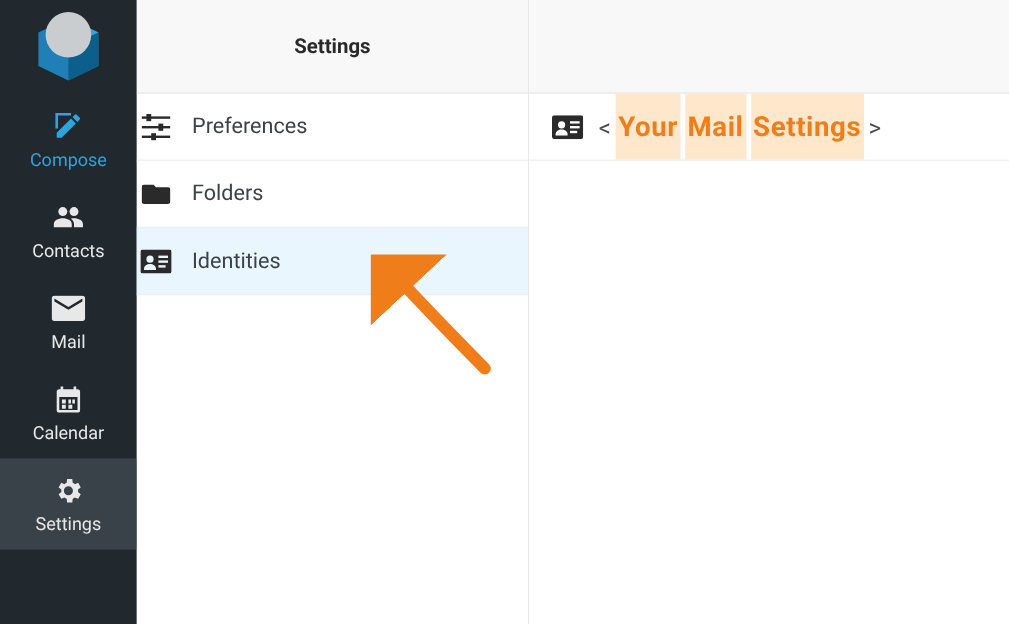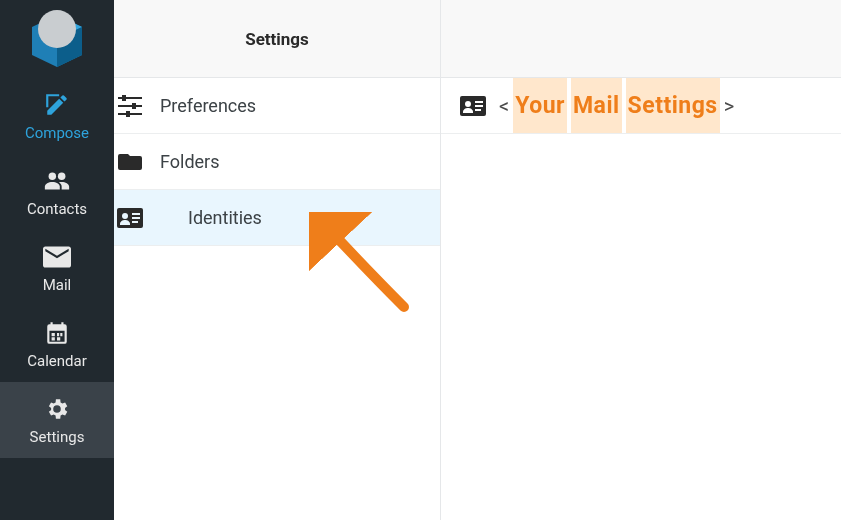--- a/index.html
+++ b/index.html
@@ -204,21 +204,21 @@
 
     <div class="sett-item">
       <span class="sett-icon">
         <svg width="24" height="20" viewBox="0 0 24 20" fill="currentColor">
             <path d="M10 2H2a2 2 0 0 0-2 2v12a2 2 0 0 0 2 2h20a2 2 0 0 0 2-2V6a2 2 0 0 0-2-2H12l-2-2z"></path>
           </svg>
       </span>
       <span>Folders</span>
     </div>
 
-    <div class="sett-item selected" style="position:relative;gap:28px;">
+    <div class="sett-item selected" style="position:relative;">
       <span class="sett-icon">
         <svg width="26" height="20" viewBox="0 0 26 20" fill="currentColor">
             <rect x="0" y="0" width="26" height="20" rx="2"></rect>
             <circle cx="8" cy="8" r="3" fill="#e9f6fe"></circle>
             <path d="M3 16c0-2.5 2.5-4 5-4s5 1.5 5 4v1H3z" fill="#e9f6fe"></path>
             <rect x="15" y="5" width="8" height="2" fill="#e9f6fe"></rect>
             <rect x="15" y="9" width="8" height="2" fill="#e9f6fe"></rect>
             <rect x="15" y="13" width="6" height="2" fill="#e9f6fe"></rect>
           </svg>
       </span>

